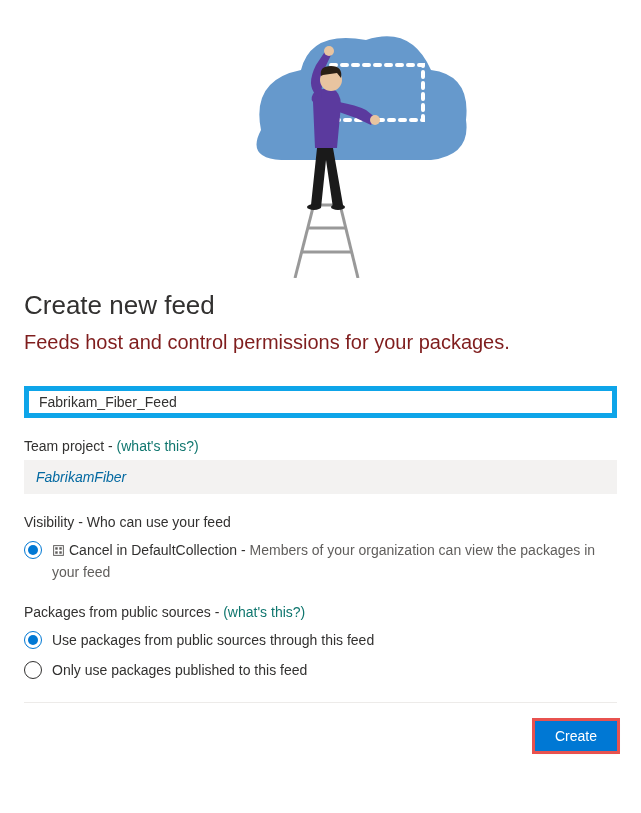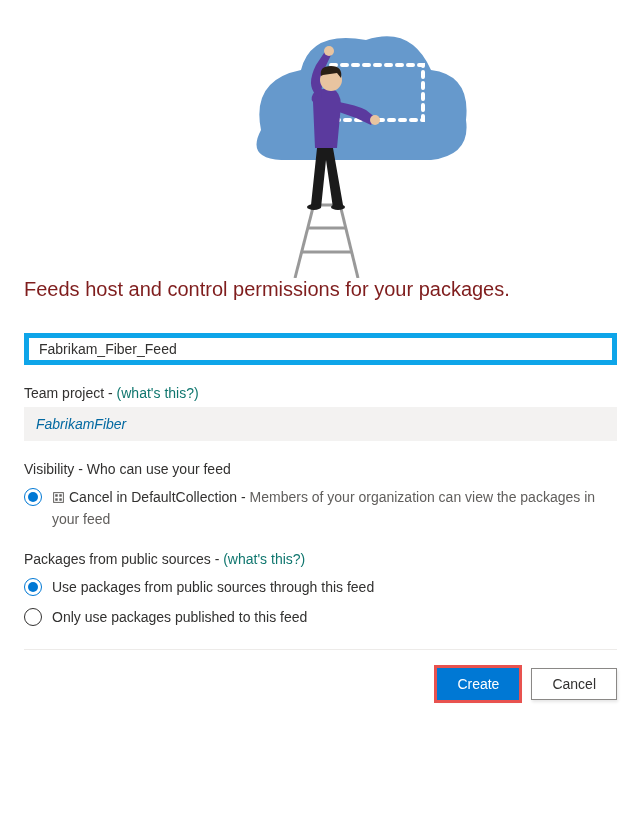--- a/index.html
+++ b/index.html
@@ -170,20 +170,21 @@
 
     <circle cx="170" cy="70" r="11" fill="#e8c4a0"></circle>
     <path d="M 160 66 Q 158 56 170 56 Q 182 56 180 68 L 176 63 L 162 65 Z" fill="#2a1f15"></path>
 
     <ellipse cx="153" cy="197" rx="7" ry="3" fill="#1a1a1a"></ellipse>
     <ellipse cx="177" cy="197" rx="7" ry="3" fill="#1a1a1a"></ellipse>
   </svg>
 </div>
 
 <div class="content">
+  <h1 class="title">Create new feed</h1>
   <p class="subtitle">Feeds host and control permissions for your packages.</p>
 
   <div class="field-group">
     <input type="text" class="text-input" value="Fabrikam_Fiber_Feed" style="">
   </div>
 
   <div class="field-group">
     <label class="field-label">
       <span>Team project - </span><a class="link">(what's this?)</a>
     </label>
@@ -221,15 +222,14 @@
     </div>
 
     <div class="radio-item">
       <div class="radio-circle"></div>
       <div class="radio-label">Only use packages published to this feed</div>
     </div>
   </div>
 
   <div class="footer">
     <button class="btn btn-primary">Create</button>
-    <button class="btn btn-secondary">Cancel</button>
   </div>
 </div>
 
 </body></html>

